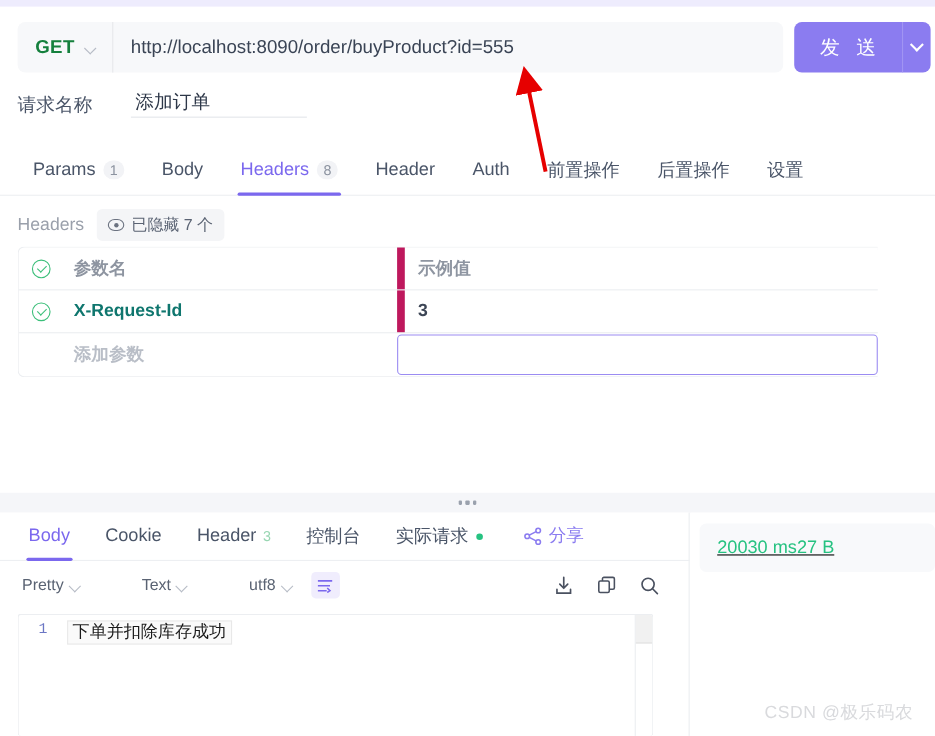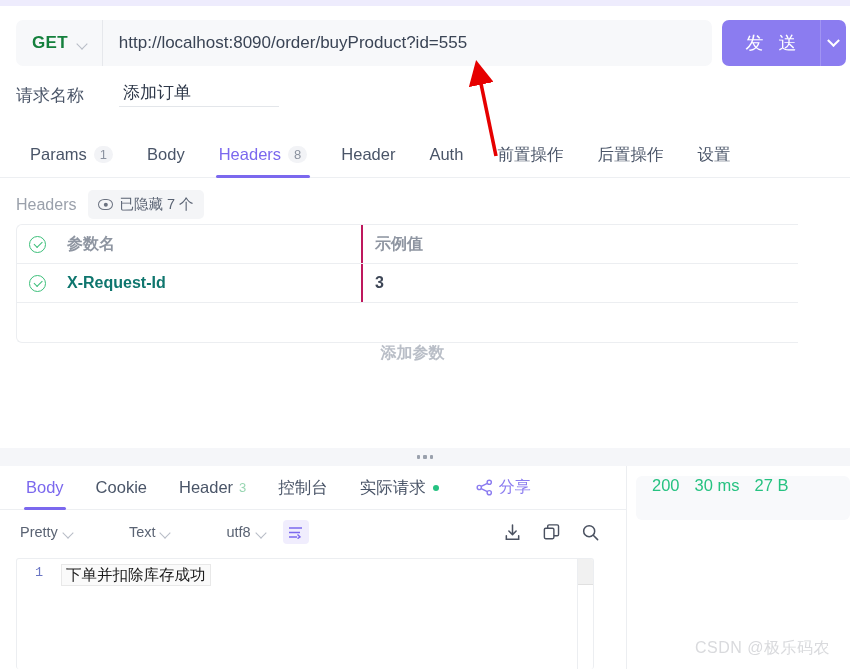--- a/index.html
+++ b/index.html
@@ -132,21 +132,21 @@
   
   .tbl {
     position: absolute; left: 16px; top: 224px; width: 782px;
     border: 1px solid #eceef1; border-right: none;
     border-radius: 6px 0 0 6px; background: #fff; font-weight: bold;
   }
   .trow {
     display: flex; align-items: center; height: 39px;
     border-bottom: 1px solid #eceef1;
   }
-  .trow:last-child { border-bottom: none; flex-direction: column; }
+  .trow:last-child { border-bottom: none; }
   .tcell-check {
     width: 40px; display: flex; align-items: center; justify-content: center;
     flex: 0 0 40px;
   }
   .chk {
     width: 17px; height: 17px; border-radius: 50%;
     border: 1.5px solid #3cbf7a; position: relative; display: inline-block;
     cursor: pointer;
   }
   .chk::after {
@@ -155,21 +155,21 @@
     border-left: 1.6px solid #3cbf7a; border-bottom: 1.6px solid #3cbf7a;
     transform: rotate(-45deg);
   }
   .tcell-name {
     flex: 0 0 304px; padding-left: 10px; font-size: 16px; color: #0f766e;
     overflow: hidden; white-space: nowrap;
   }
   .tcell-name.ph { color: #b9bec7; }
   .tcell-val {
     flex: 1; padding-left: 12px; font-size: 16px; color: #3d4656;
-    border-left: 2px solid #be185d; height: 100%;
+    border-left: 7px solid #be185d; height: 100%;
     display: flex; align-items: center;
   }
   .tcell-val.ph { color: #b9bec7; }
   .trow.addrow .tcell-val {
     border: 1.5px solid #9b8cf2; border-radius: 4px;
     height: 37px; margin-right: 0;
   }
   .thead .tcell-name, .thead .tcell-val { color: #8e95a1; }
 
   
@@ -256,21 +256,21 @@
   }
   .editor-scroll-thumb {
     width: 100%; height: 26px; background: #f1f1f1;
     border-bottom: 1px solid #e0e0e0;
   }
 
   
   .status-pill {
     position: absolute; left: 8px; top: 10px; width: 214px; height: 44px;
     background: #f8f9fb; border-radius: 6px;
-    display: flex; gap: 15px; padding-left: 16px;
+    display: flex; align-items: center; padding-left: 16px; text-decoration: underline;
   }
   .st { color: #26c281; font-size: 16.5px; }
 
   
   .annot { position: absolute; left: 0; top: 0; width: 850px; height: 669px;
            pointer-events: none; }
 
   
   .watermark {
     position: absolute; left: 695px; top: 638px;

